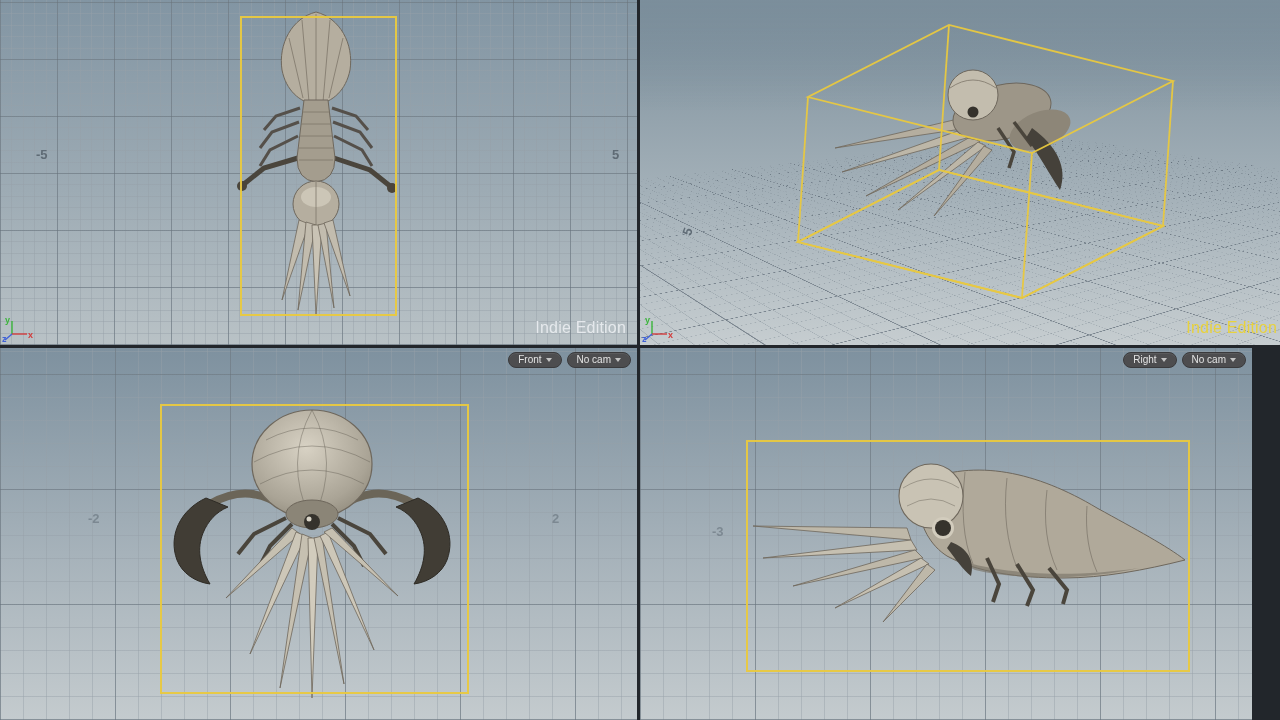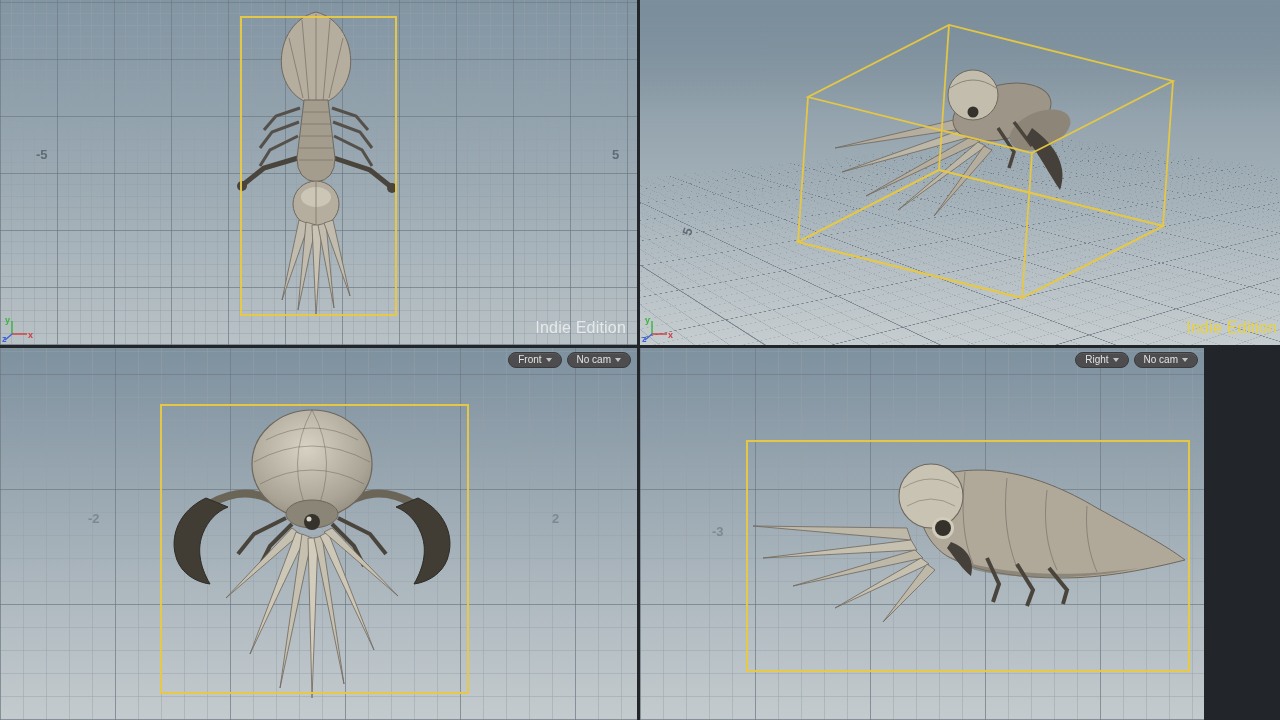--- a/index.html
+++ b/index.html
@@ -5,21 +5,21 @@
   html,body{margin:0;padding:0;background:#16191d;}
   .stage{
     position:relative;width:1280px;height:720px;overflow:hidden;
     background:#22262b;font-family:"Liberation Sans",sans-serif;
     -webkit-user-select:none;user-select:none;
   }
   .vp{position:absolute;overflow:hidden;}
   .vp-top   {left:0;   top:0;   width:637px;height:345px;}
   .vp-persp {left:640px;top:0;  width:640px;height:345px;}
   .vp-front {left:0;   top:348px;width:637px;height:372px;}
-  .vp-right {left:640px;top:348px;width:564px;height:372px;}
+  .vp-right {left:640px;top:348px;width:564px;height:372px;padding-left:48px;}
 
   .grad{position:absolute;inset:0;}
   .vp-top   .grad{background:linear-gradient(180deg,#8295a3 0%,#9dabb4 55%,#b9c2c6 100%);}
   .vp-persp .grad{background:linear-gradient(180deg,#7b8e9b 0%,#a3b0b8 55%,#c6cdd0 100%);}
   .vp-front .grad{background:linear-gradient(180deg,#7e919f 0%,#a6b2ba 55%,#c4cbce 100%);}
   .vp-right .grad{background:linear-gradient(180deg,#7e919f 0%,#a6b2ba 55%,#c4cbce 100%);}
 
   .grid{position:absolute;inset:0;}
   .grid-fine-sm{
     background-image:

